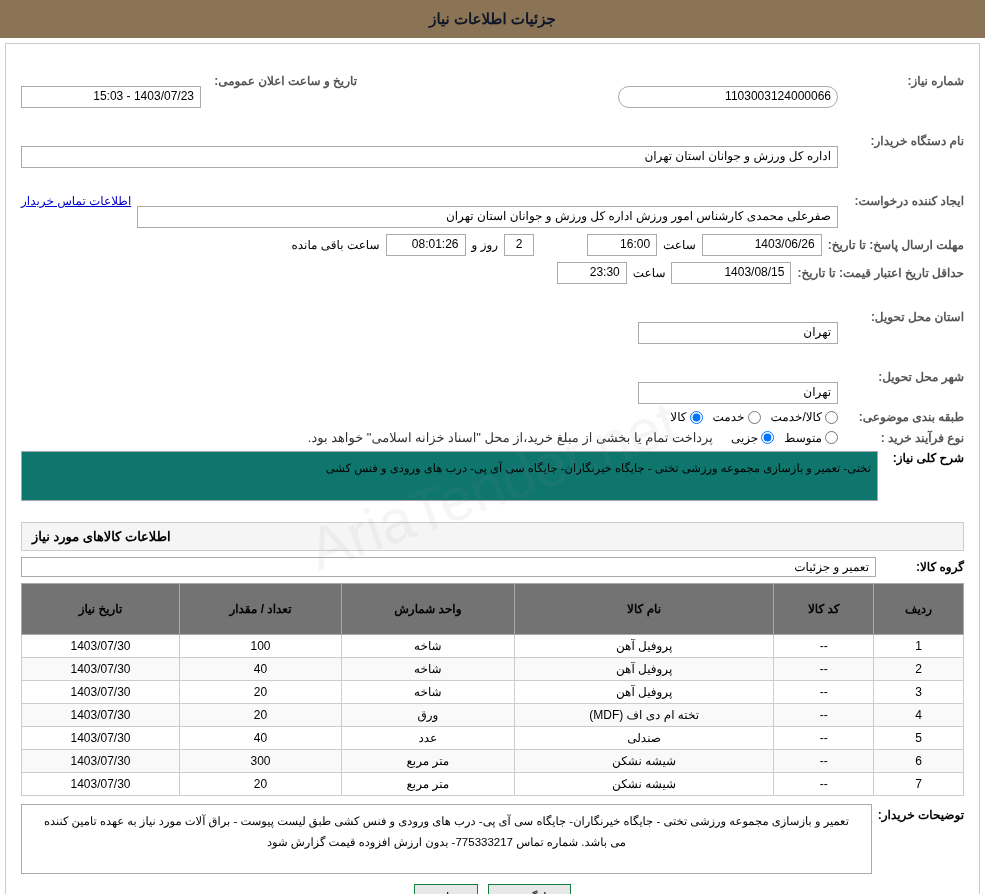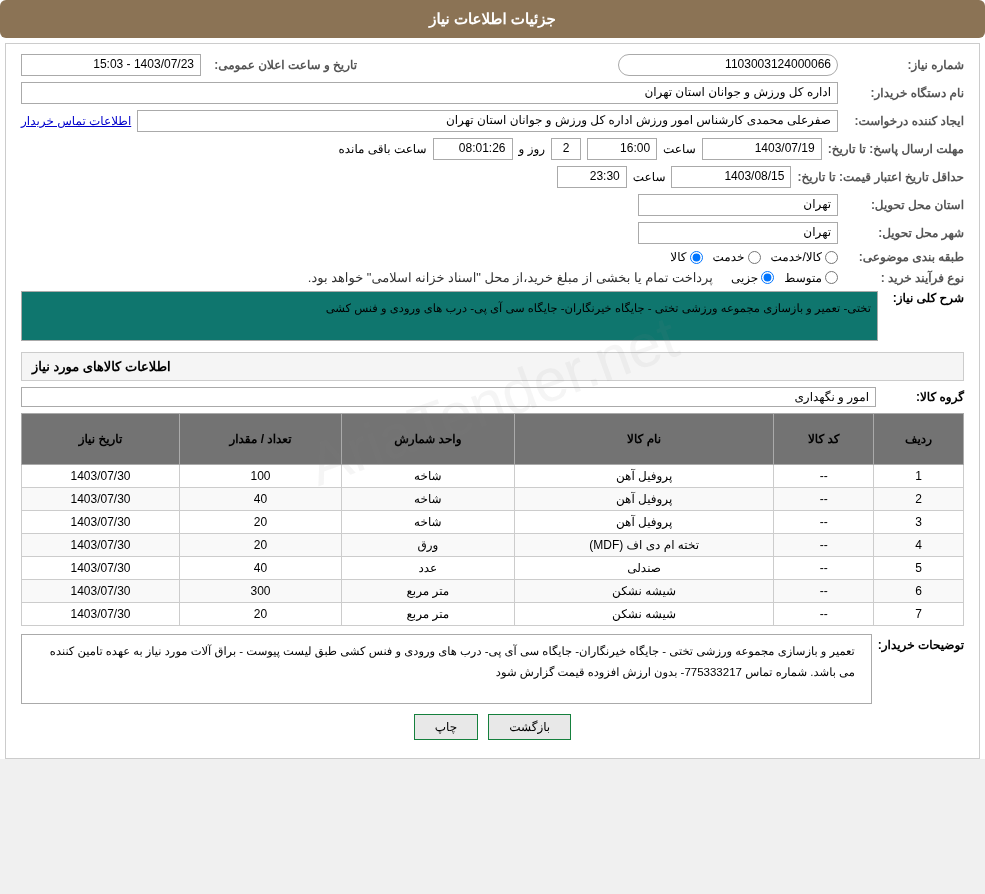--- a/index.html
+++ b/index.html
@@ -9,26 +9,25 @@
       background: #f0f0f0;
       direction: rtl;
     }
     .page-wrapper {
       max-width: 985px;
       margin: 0 auto;
       background: #fff;
     }
     .header-bar {
       background: #8B7355;
-      color: #ffffff;
+      color: #0f172a;
       text-align: center;
       padding: 10px 15px;
       font-size: 15px;
       font-weight: bold;
-      border-radius: 6px;
     }
     .main-content {
       padding: 10px 15px;
       border: 1px solid #ccc;
       margin: 5px;
     }
     .info-row {
       display: flex;
       align-items: center;
       margin-bottom: 6px;
@@ -39,20 +38,21 @@
       font-weight: bold;
       min-width: 120px;
       text-align: right;
     }
     .info-value {
       border: 1px solid #aaa;
       background: #fff;
       padding: 2px 6px;
       min-height: 22px;
       flex: 1;
+      margin-top: 32px;
     }
     .input-box {
       border: 1px solid #aaa;
       background: #fff;
       padding: 2px 6px;
       min-height: 22px;
     }
     .blue-link {
       color: #0000cc;
       text-decoration: underline;
@@ -140,20 +140,21 @@
       padding-top: 4px;
     }
     .buyer-notes-box {
       border: 1px solid #aaa;
       background: #fff;
       padding: 6px 16px;
       flex: 1;
       font-size: 11.5px;
       line-height: 1.8;
       min-height: 70px;
+      text-align: center;
     }
     .buttons-row {
       display: flex;
       justify-content: center;
       gap: 10px;
       margin: 10px 0 8px 0;
     }
     .btn {
       padding: 5px 20px;
       border: 1px solid #15803d;
@@ -203,23 +204,23 @@
     </div>
 
     <div class="info-row">
       <span class="info-label">ایجاد کننده درخواست:</span>
       <div class="info-value">صفرعلی محمدی کارشناس امور ورزش اداره کل ورزش و جوانان استان تهران</div>
       <span class="blue-link">اطلاعات تماس خریدار</span>
     </div>
 
     <div class="info-row">
       <span class="info-label">مهلت ارسال پاسخ: تا تاریخ:</span>
-      <div class="input-box" style="min-width:120px;">1403/07/19</div>
+      <div class="input-box" style="min-width:120px;">1403/06/26</div>
       <span>ساعت</span>
-      <div class="input-box" style="min-width:70px;">16:00</div>
+      <div class="input-box" style="min-width:70px;margin-left:47px;">16:00</div>
       <div class="input-box" style="min-width:30px;text-align:center;">2</div>
       <span>روز و</span>
       <div class="input-box" style="min-width:80px;">08:01:26</div>
       <span>ساعت باقی مانده</span>
     </div>
 
     <div class="info-row">
       <span class="info-label">حداقل تاریخ اعتبار قیمت: تا تاریخ:</span>
       <div class="input-box" style="min-width:120px;">1403/08/15</div>
       <span>ساعت</span>
@@ -262,32 +263,32 @@
           <span>متوسط</span>
         </label>
         <label class="radio-label">
           <input type="radio" name="process" checked="" style="">
           <span>جزیی</span>
         </label>
         <span class="note-text">پرداخت تمام یا بخشی از مبلغ خرید،از محل "اسناد خزانه اسلامی" خواهد بود.</span>
       </div>
     </div>
 
-    <div style="display:flex; align-items:flex-start; gap:6px; margin-bottom:11px;">
+    <div style="display:flex; align-items:flex-start; gap:6px; margin-bottom:21px;">
       <span style="font-weight:bold; min-width:80px;">شرح کلی نیاز:</span>
       <div class="description-box">تختی- تعمیر و بازسازی مجموعه ورزشی تختی - جایگاه خیرنگاران- جایگاه سی آی پی- درب های ورودی و فنس کشی</div>
     </div>
 
     <div class="section-header">
       <span>اطلاعات کالاهای مورد نیاز</span>
     </div>
 
     <div class="group-row">
       <span class="group-label">گروه کالا:</span>
-      <div class="group-value">امور و نگهداری</div>
+      <div class="group-value">تعمیر و جزئیات</div>
     </div>
 
     <table>
       <thead>
         <tr>
           <th>ردیف</th>
           <th>کد کالا</th>
           <th>نام کالا</th>
           <th>واحد شمارش</th>
           <th>تعداد / مقدار</th>

